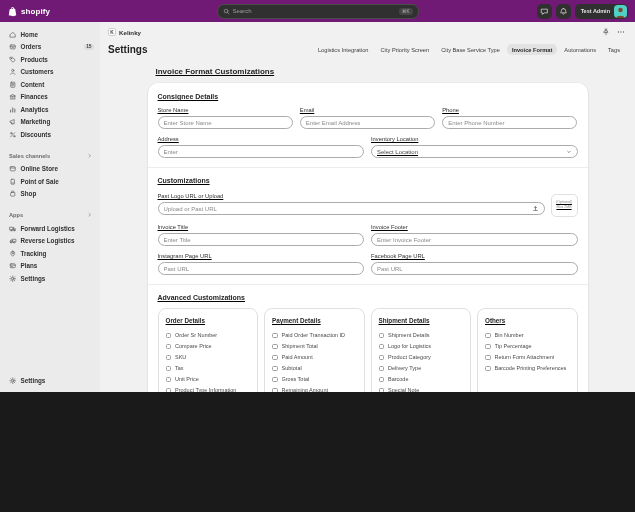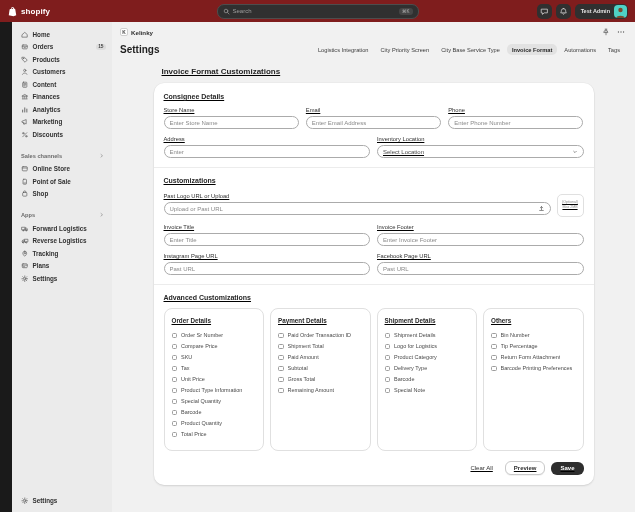--- a/index.html
+++ b/index.html
@@ -1,36 +1,36 @@
 <!DOCTYPE html>
 <html><head>
 <meta charset="utf-8">
 <style>
   html,body{margin:0;padding:0;background:#ddd;}
   *{box-sizing:border-box;}
   .screen{width:635px;height:512px;background:#1a1a1a;font-family:"Liberation Sans",sans-serif;position:relative;overflow:hidden;}
 
   
-  .topbar{height:22px;display:flex;align-items:center;padding:0 7px;background:#7f1d1d;}
+  .topbar{height:22px;display:flex;align-items:center;padding:0 7px;background:#701a75;}
   .tb-left{width:150px;display:flex;align-items:center;gap:3px;}
   .logo-mark{width:11px;height:11px;display:flex;}
   .logo-text{font-size:8px;font-weight:700;color:#fff;letter-spacing:.1px;}
   .search{width:202px;height:15px;margin:0 auto;background:#303030;border:1px solid #4d4d4d;border-radius:7px;display:flex;align-items:center;padding:0 5px;gap:3px;}
   .search .s-icn{width:7px;height:7px;color:#9d9d9d;display:flex;}
   .search .ph{font-size:6px;color:#9d9d9d;}
   .search .kbd{margin-left:auto;background:#454545;border-radius:3px;font-size:4.5px;padding:1px 3px;color:#b5b5b5;}
   .tb-right{width:150px;display:flex;align-items:center;gap:4px;justify-content:flex-end;}
   .tb-btn{width:15px;height:15px;border-radius:5px;background:#303030;display:flex;align-items:center;justify-content:center;color:#cfcfcf;border:none;padding:3px;}
   .tb-btn svg{width:9px;height:9px;}
   .user-pill{height:15px;background:#303030;border-radius:5px;display:flex;align-items:center;gap:4px;padding:1px 1px 1px 6px;}
   .user-name{font-size:5.5px;color:#e3e3e3;font-weight:600;white-space:nowrap;}
   .avatar{width:13px;height:13px;border-radius:4px;overflow:hidden;display:flex;}
 
   
-  .body{display:flex;height:490px;padding-left:12px;}
+  .body{display:flex;height:370px;}
   .sidebar{width:100px;background:#ebebeb;display:flex;flex-direction:column;padding-top:6px;position:relative;flex-shrink:0;}
   .nav-item{display:flex;align-items:center;gap:4px;height:12.5px;padding:0 6px 0 9px;font-size:6.3px;color:#303030;font-weight:600;cursor:default;}
   .icn{width:7.5px;height:7.5px;color:#5c5c5c;display:flex;flex-shrink:0;}
   .icn svg{width:100%;height:100%;}
   .badge{margin-left:auto;background:#dcdcdc;font-size:4.8px;padding:.5px 2.5px;border-radius:4px;color:#444;font-weight:600;}
   .badge:empty{display:none;}
   .section-hdr{display:flex;align-items:center;justify-content:space-between;padding:0 8px 0 9px;height:10px;font-size:5.7px;color:#6b6b6b;font-weight:600;margin-top:10px;margin-bottom:2px;}
   .section-hdr .icn{width:5.5px;height:5.5px;color:#8a8a8a;}
   .sidebar-bottom{position:absolute;bottom:5px;left:0;right:0;}
 

